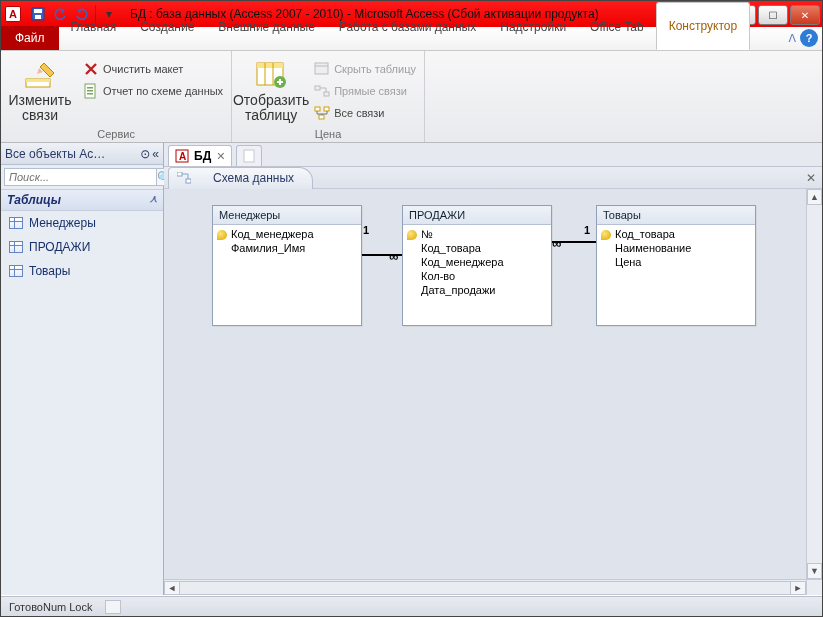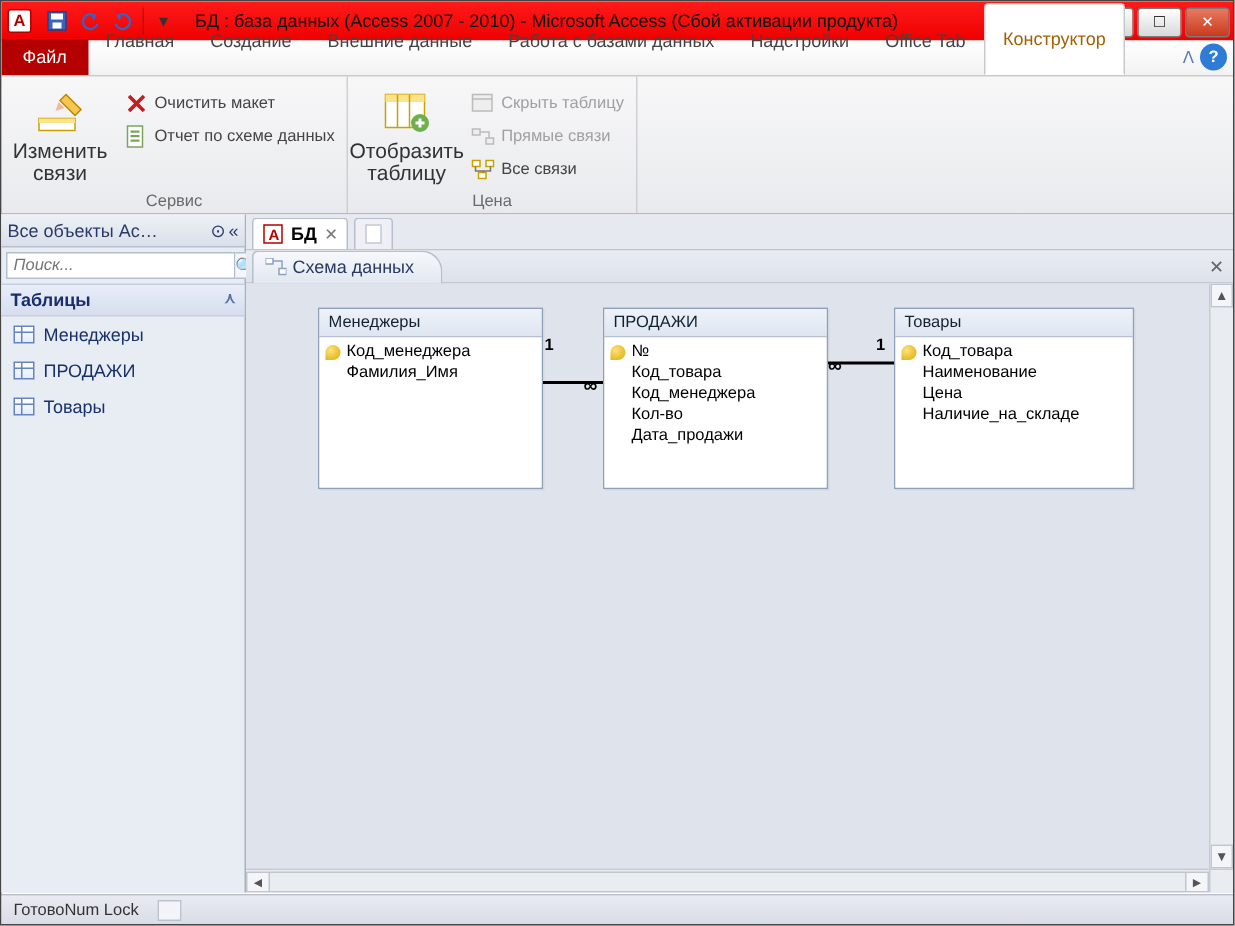--- a/index.html
+++ b/index.html
@@ -39,33 +39,33 @@
 .col{ display:flex; flex-direction:column; gap:2px; justify-content:flex-start; padding-top:4px;}
 
 
 .workspace{ position:absolute; top:143px; left:1px; right:1px; bottom:22px; display:flex; background:#dfe3ea;}
 .navpane{ width:163px; background:#e8ecf3; border-right:1px solid #a9b1c0; display:flex; flex-direction:column;}
 .nav-head{ height:22px; background:linear-gradient(#eef1f6,#d9dfea); border-bottom:1px solid #b8c0d0; display:flex; align-items:center; padding:0 4px; font-size:12px; color:#2a3a66; justify-content:space-between;}
 .nav-head .hd-r{ display:flex; align-items:center; gap:2px;}
 .search-row{ display:flex; padding:3px; gap:0;}
 .search-row input{ flex:1; height:18px; border:1px solid #b6bfcf; font-size:11px; padding:0 4px; font-style:italic; color:#888;}
 .search-row .sbtn{ width:20px; height:18px; border:1px solid #b6bfcf; border-left:none; background:#f4f6fa; display:flex; align-items:center; justify-content:center; font-size:11px; color:#556;}
-.nav-section{ background:linear-gradient(#e8edf8,#d6deef); border-top:1px solid #c6cee0; border-bottom:1px solid #c6cee0; font-size:12px; color:#1a2d6d; font-weight:bold; padding:3px 6px; display:flex; justify-content:space-between; }
+.nav-section{ background:linear-gradient(#e8edf8,#d6deef); border-top:1px solid #c6cee0; border-bottom:1px solid #c6cee0; font-size:12px; color:#1a2d6d; font-weight:bold; padding:3px 6px; display:flex; justify-content:space-between; font-style:italic;}
 .nav-item{ display:flex; align-items:center; gap:6px; padding:5px 8px; font-size:12px; color:#17316b;}
 .nav-item .tbl-ico{ width:14px; height:12px; border:1px solid #6683c2; background:linear-gradient(#fff,#e4ecfb); position:relative;}
 .nav-item .tbl-ico::before{ content:""; position:absolute; left:0; right:0; top:3px; height:1px; background:#6683c2;}
 .nav-item .tbl-ico::after{ content:""; position:absolute; top:0; bottom:0; left:4px; width:1px; background:#6683c2;}
 
 .doc-area{ flex:1; position:relative;}
 .doc-tabs{ height:24px; background:#e6e9ef; border-bottom:1px solid #bfc5d0; display:flex; align-items:flex-end; padding-left:4px; gap:4px;}
 .doc-tab{ height:21px; border:1px solid #b7bece; border-bottom:none; background:#fff; border-radius:3px 3px 0 0; display:flex; align-items:center; padding:0 6px; font-size:12px; gap:5px;}
 .doc-tab.inactive{ background:#eef0f6;}
 .doc-tab .x{ font-size:11px; color:#777;}
 .sub-tab-row{ height:22px; background:linear-gradient(#e9ecf2,#dde2eb); border-bottom:1px solid #c3c9d5; display:flex; align-items:center; position:relative;}
-.sub-tab{ height:22px; background:linear-gradient(#f6f8fb,#e2e7f0); border:1px solid #b7bece; border-bottom:none; border-radius:4px 14px 0 0; padding:0 18px 0 8px; margin-left:4px; display:flex; align-items:center; font-size:12px; color:#2a3a66; gap:4px;}
+.sub-tab{ height:22px; background:linear-gradient(#f6f8fb,#e2e7f0); border:1px solid #b7bece; border-bottom:none; border-radius:4px 14px 0 0; padding:0 18px 0 8px; margin-left:4px; display:flex; align-items:center; font-size:12px; color:#2a3a66; gap:22px;}
 .sub-tab .rel-ico{ width:14px;height:12px;display:inline-block;}
 .sub-close{ position:absolute; right:6px; top:4px; font-size:12px; color:#666; cursor:default;}
 
 .canvas{ position:absolute; left:0; right:0; top:46px; bottom:0; background:#dfe4ec; overflow:hidden;}
 .canvas-inner{ position:absolute; left:0; top:0; width:1200px; height:800px;}
 .tablewin{ position:absolute; width:160px; border:1px solid #8fa0b8; background:#fff; font-size:11px; box-shadow:1px 1px 0 rgba(0,0,0,.05);}
 .tablewin .twhead{ background:linear-gradient(#eef2f8,#dfe6f1); border-bottom:1px solid #b5c0d2; padding:3px 6px; color:#123; }
 .tablewin .twbody{ padding:2px 0 6px; background:#fff; min-height:100px;}
 .tablewin .fld{ display:flex; align-items:center; gap:4px; padding:1px 6px 1px 18px; position:relative; color:#000;}
 .tablewin .fld.pk::before{ content:""; position:absolute; left:4px; top:3px; width:10px; height:10px; background:radial-gradient(circle at 35% 35%, #ffe27a, #d9a900); border-radius:50% 50% 50% 0;}
@@ -315,21 +315,20 @@
               <div class="fld">Дата_продажи</div>
             </div>
         </div>
 
         <div class="tablewin" style="left:432px; top:16px; width:160px;">
           <div class="twhead">Товары</div>
           <div class="twbody" id="tb3">
               <div class="fld pk">Код_товара</div>
               <div class="fld">Наименование</div>
               <div class="fld">Цена</div>
-              <div class="fld">Наличие_на_складе</div>
             </div>
         </div>
 
         <div class="rel-line" style="left:198px; top:65px; width:40px;"></div>
         <div class="rel-label" style="left:199px; top:35px;">1</div>
         <div class="rel-label inf" style="left:225px; top:60px;">∞</div>
 
         <div class="rel-line" style="left:388px; top:52px; width:44px;"></div>
         <div class="rel-label inf" style="left:388px; top:47px;">∞</div>
         <div class="rel-label" style="left:420px; top:35px;">1</div>

